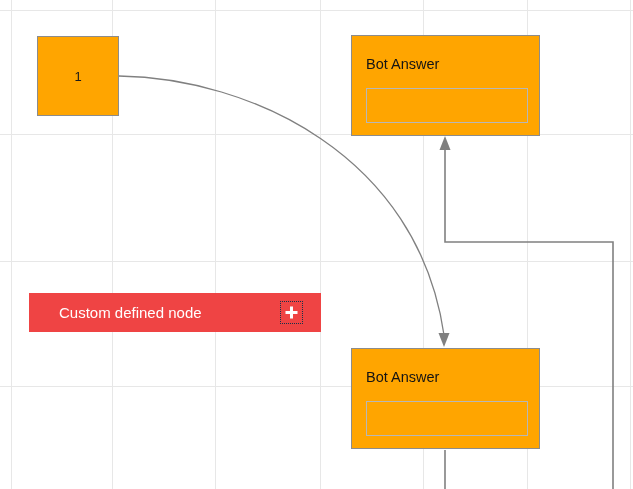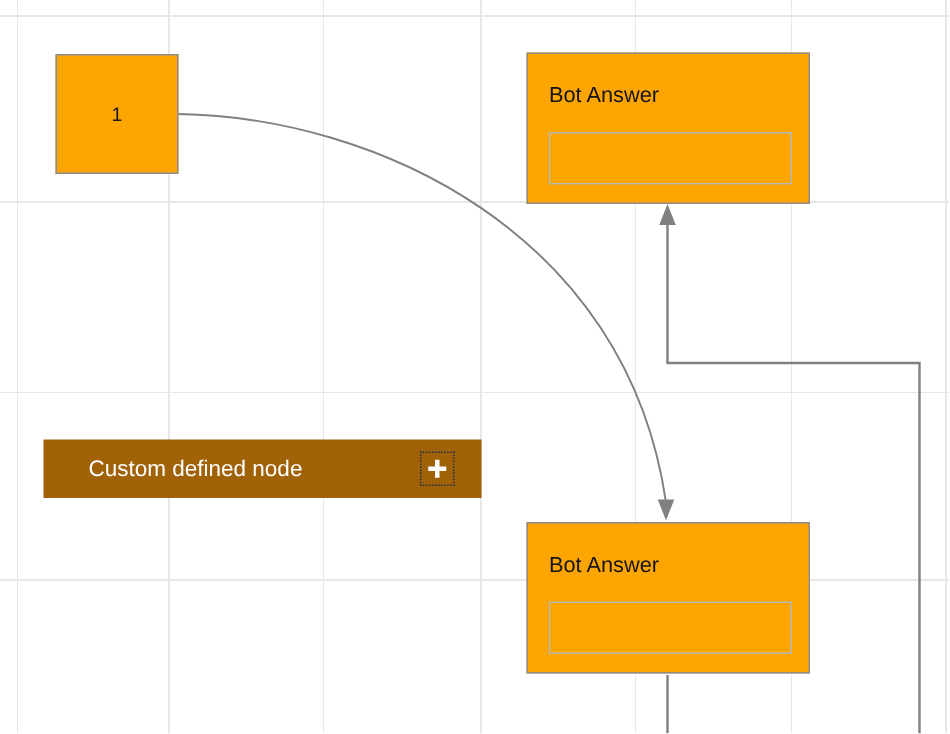--- a/index.html
+++ b/index.html
@@ -81,21 +81,21 @@
     box-sizing: border-box;
     border: 1px solid #b7b7b7;
   }
   
   .palette-item {
     position: absolute;
     left: 29px;
     top: 293px;
     width: 292px;
     height: 39px;
-    background: #a16207;
+    background: #ef4444;
     display: flex;
     align-items: center;
   }
   .palette-item .palette-label {
     margin-left: 30px;
     font-size: 15px;
     color: #ffffff;
     line-height: 1;
     white-space: nowrap;
   }

